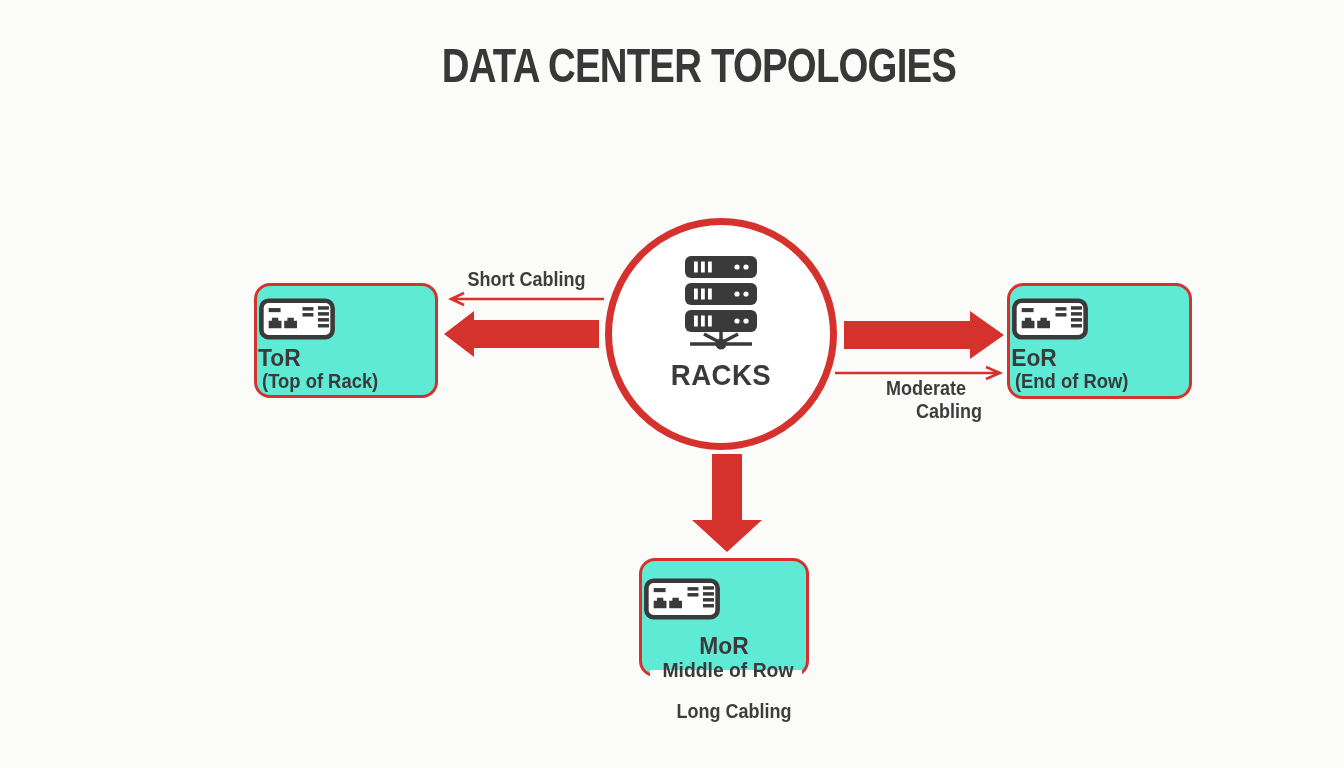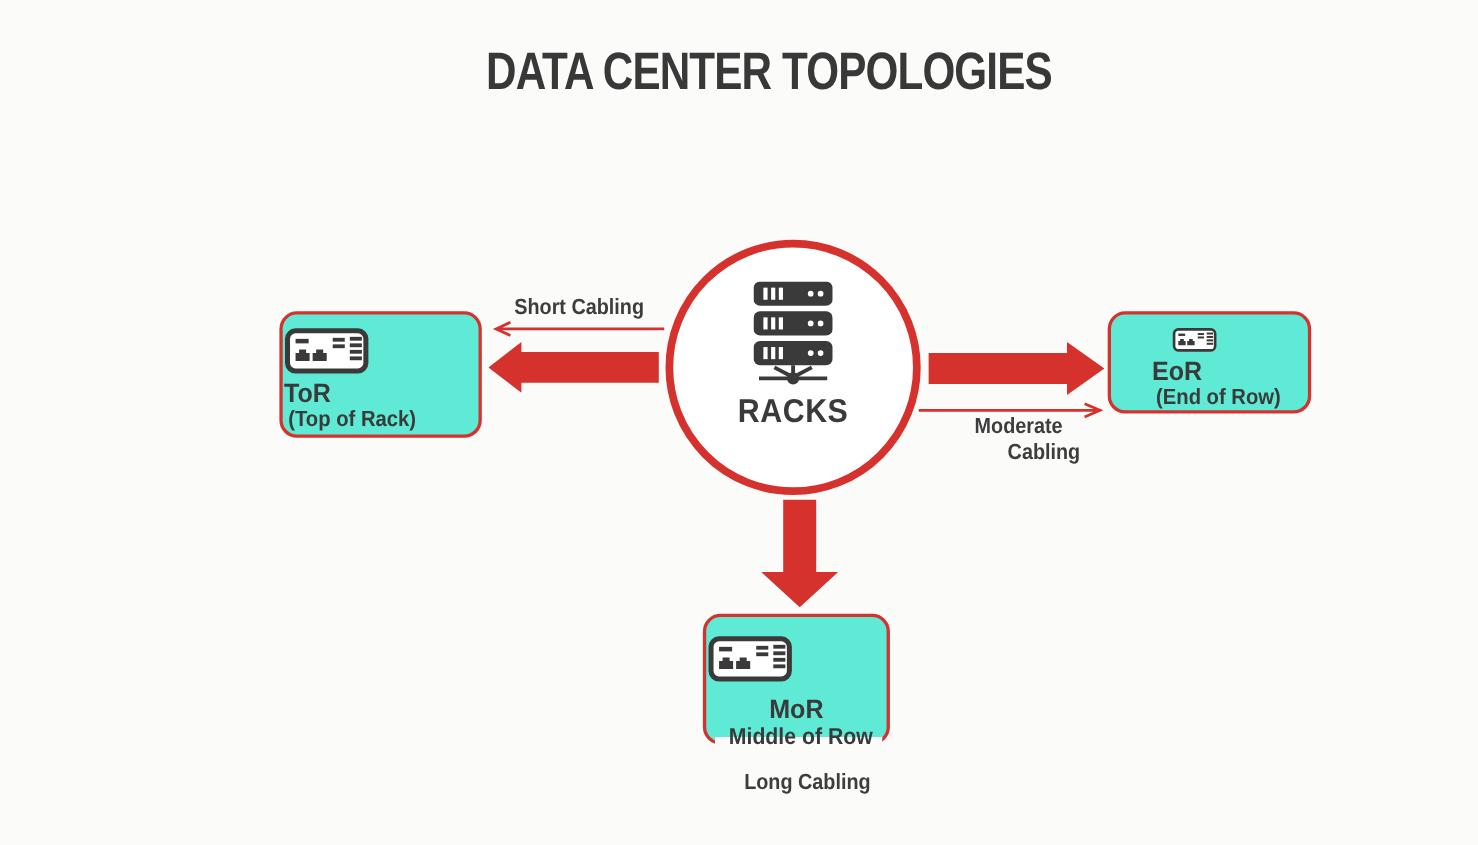--- a/index.html
+++ b/index.html
@@ -24,21 +24,21 @@
   .hub-label {
     left: 561px; top: 358px; width: 232px; text-align: center;
     font-size: 30px; font-weight: 700; letter-spacing: 0.5px;
     transform: scaleX(0.92); transform-origin: 50% 50%;
   }
   .node-box {
     border: 3px solid #d5322d; border-radius: 16px; background: #5eead4;
     display: flex; flex-direction: column; align-items: flex-start;
   }
   .box-tor { left: 210px; top: 283px; width: 184px; height: 115px; }
-  .box-eor { left: 963px; top: 283px; width: 185px; height: 93px; padding-left: 36px; }
+  .box-eor { left: 963px; top: 283px; width: 185px; height: 116px; }
   .box-mor { left: 595px; top: 558px; width: 170px; height: 119px; }
   .node-abbr {
     font-size: 24px; font-weight: 700; line-height: 24px;
     transform: scaleX(0.95);
   }
   .node-name {
     font-size: 20px; font-weight: 700; line-height: 23px; white-space: nowrap;
     transform: scaleX(0.92);
   }
   .cable-label {

